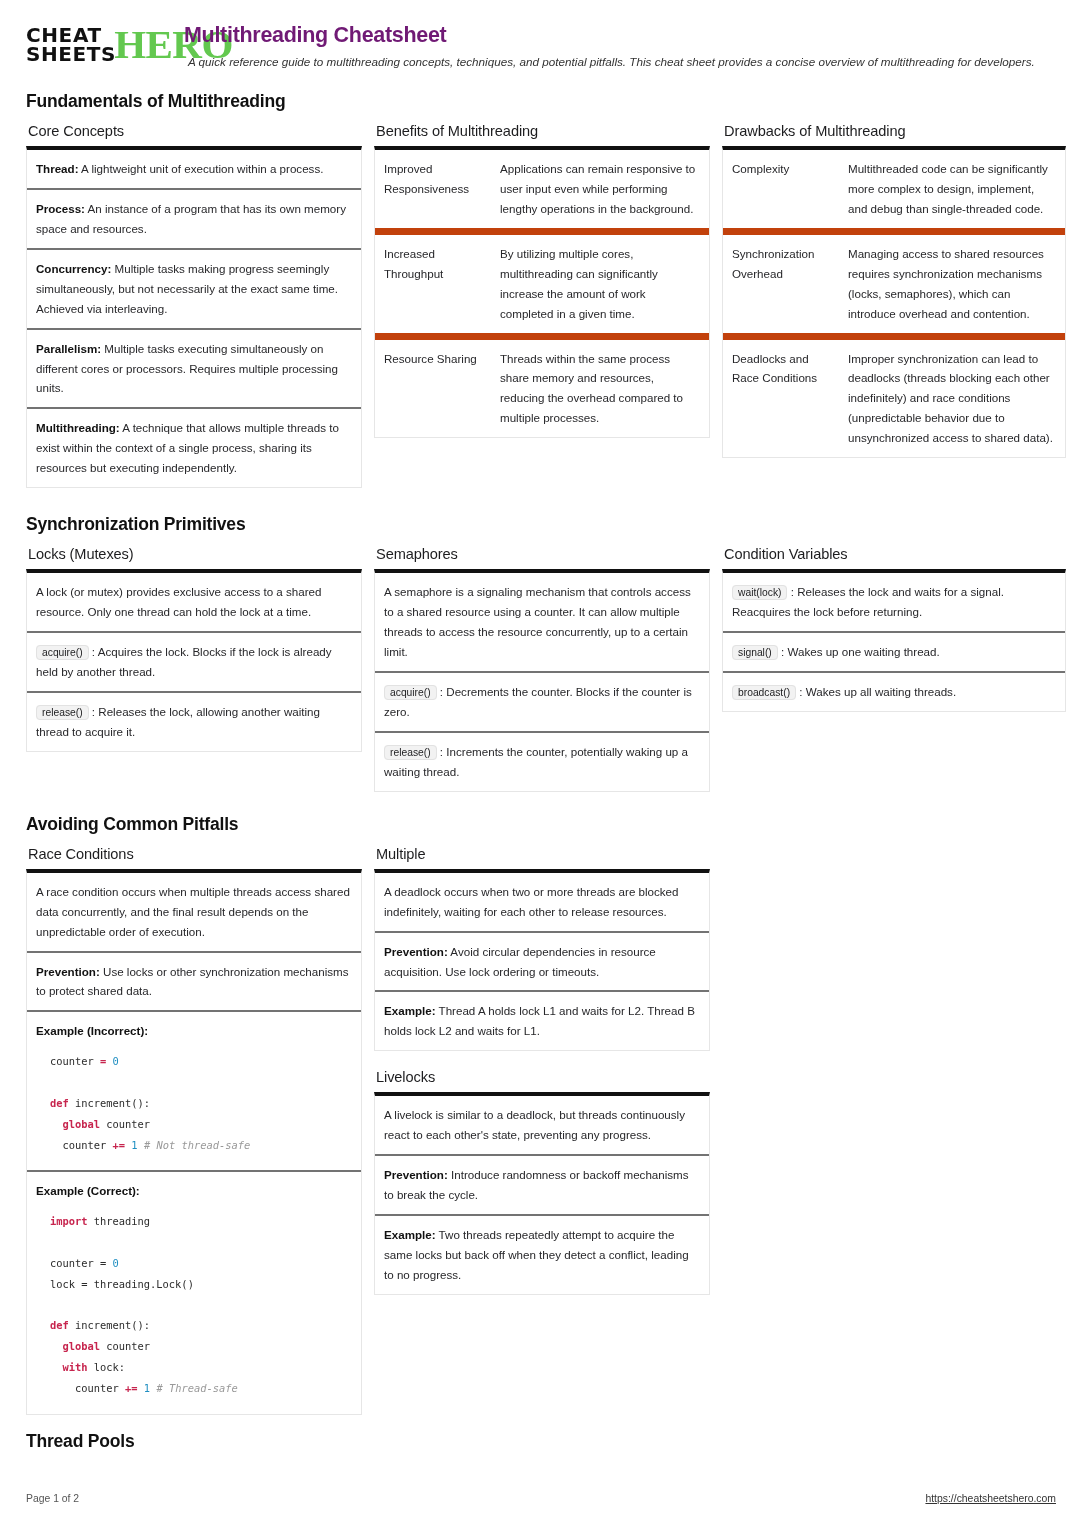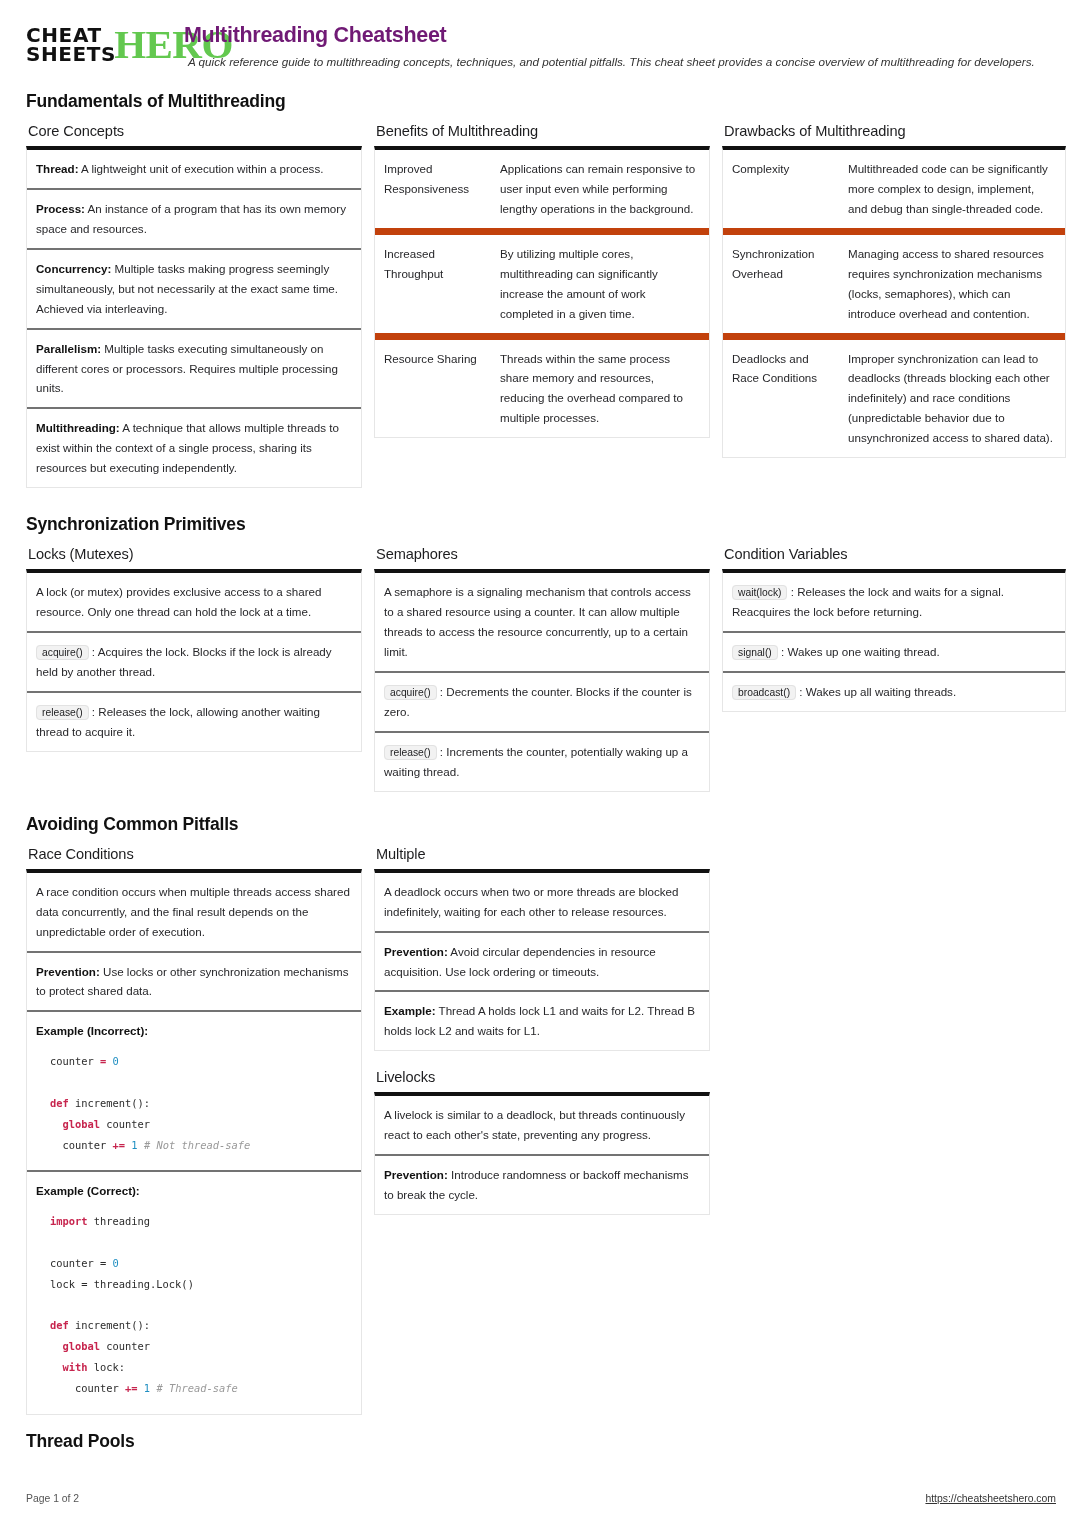--- a/index.html
+++ b/index.html
@@ -248,20 +248,21 @@
           <div class="row"><b>Prevention:</b><span> Avoid circular dependencies in resource acquisition. Use lock ordering or timeouts.</span></div>
           <div class="row"><b>Example:</b><span> Thread A holds lock L1 and waits for L2. Thread B holds lock L2 and waits for L1.</span></div>
         </div>
       </div>
       <div style="height:18px"></div>
       <div>
         <div class="card-title">Livelocks</div>
         <div class="card">
           <div class="row"><span>A livelock is similar to a deadlock, but threads continuously react to each other's state, preventing any progress.</span></div>
           <div class="row"><b>Prevention:</b><span> Introduce randomness or backoff mechanisms to break the cycle.</span></div>
+          <div class="row"><b>Example:</b><span> Two threads repeatedly attempt to acquire the same locks but back off when they detect a conflict, leading to no progress.</span></div>
         </div>
       </div>
     </div>
 
     <div class="col wide"></div>
   </div>
 
   <h2 class="section-title" style="margin-top:16px;">Thread Pools</h2>
 
   <div class="footer">

